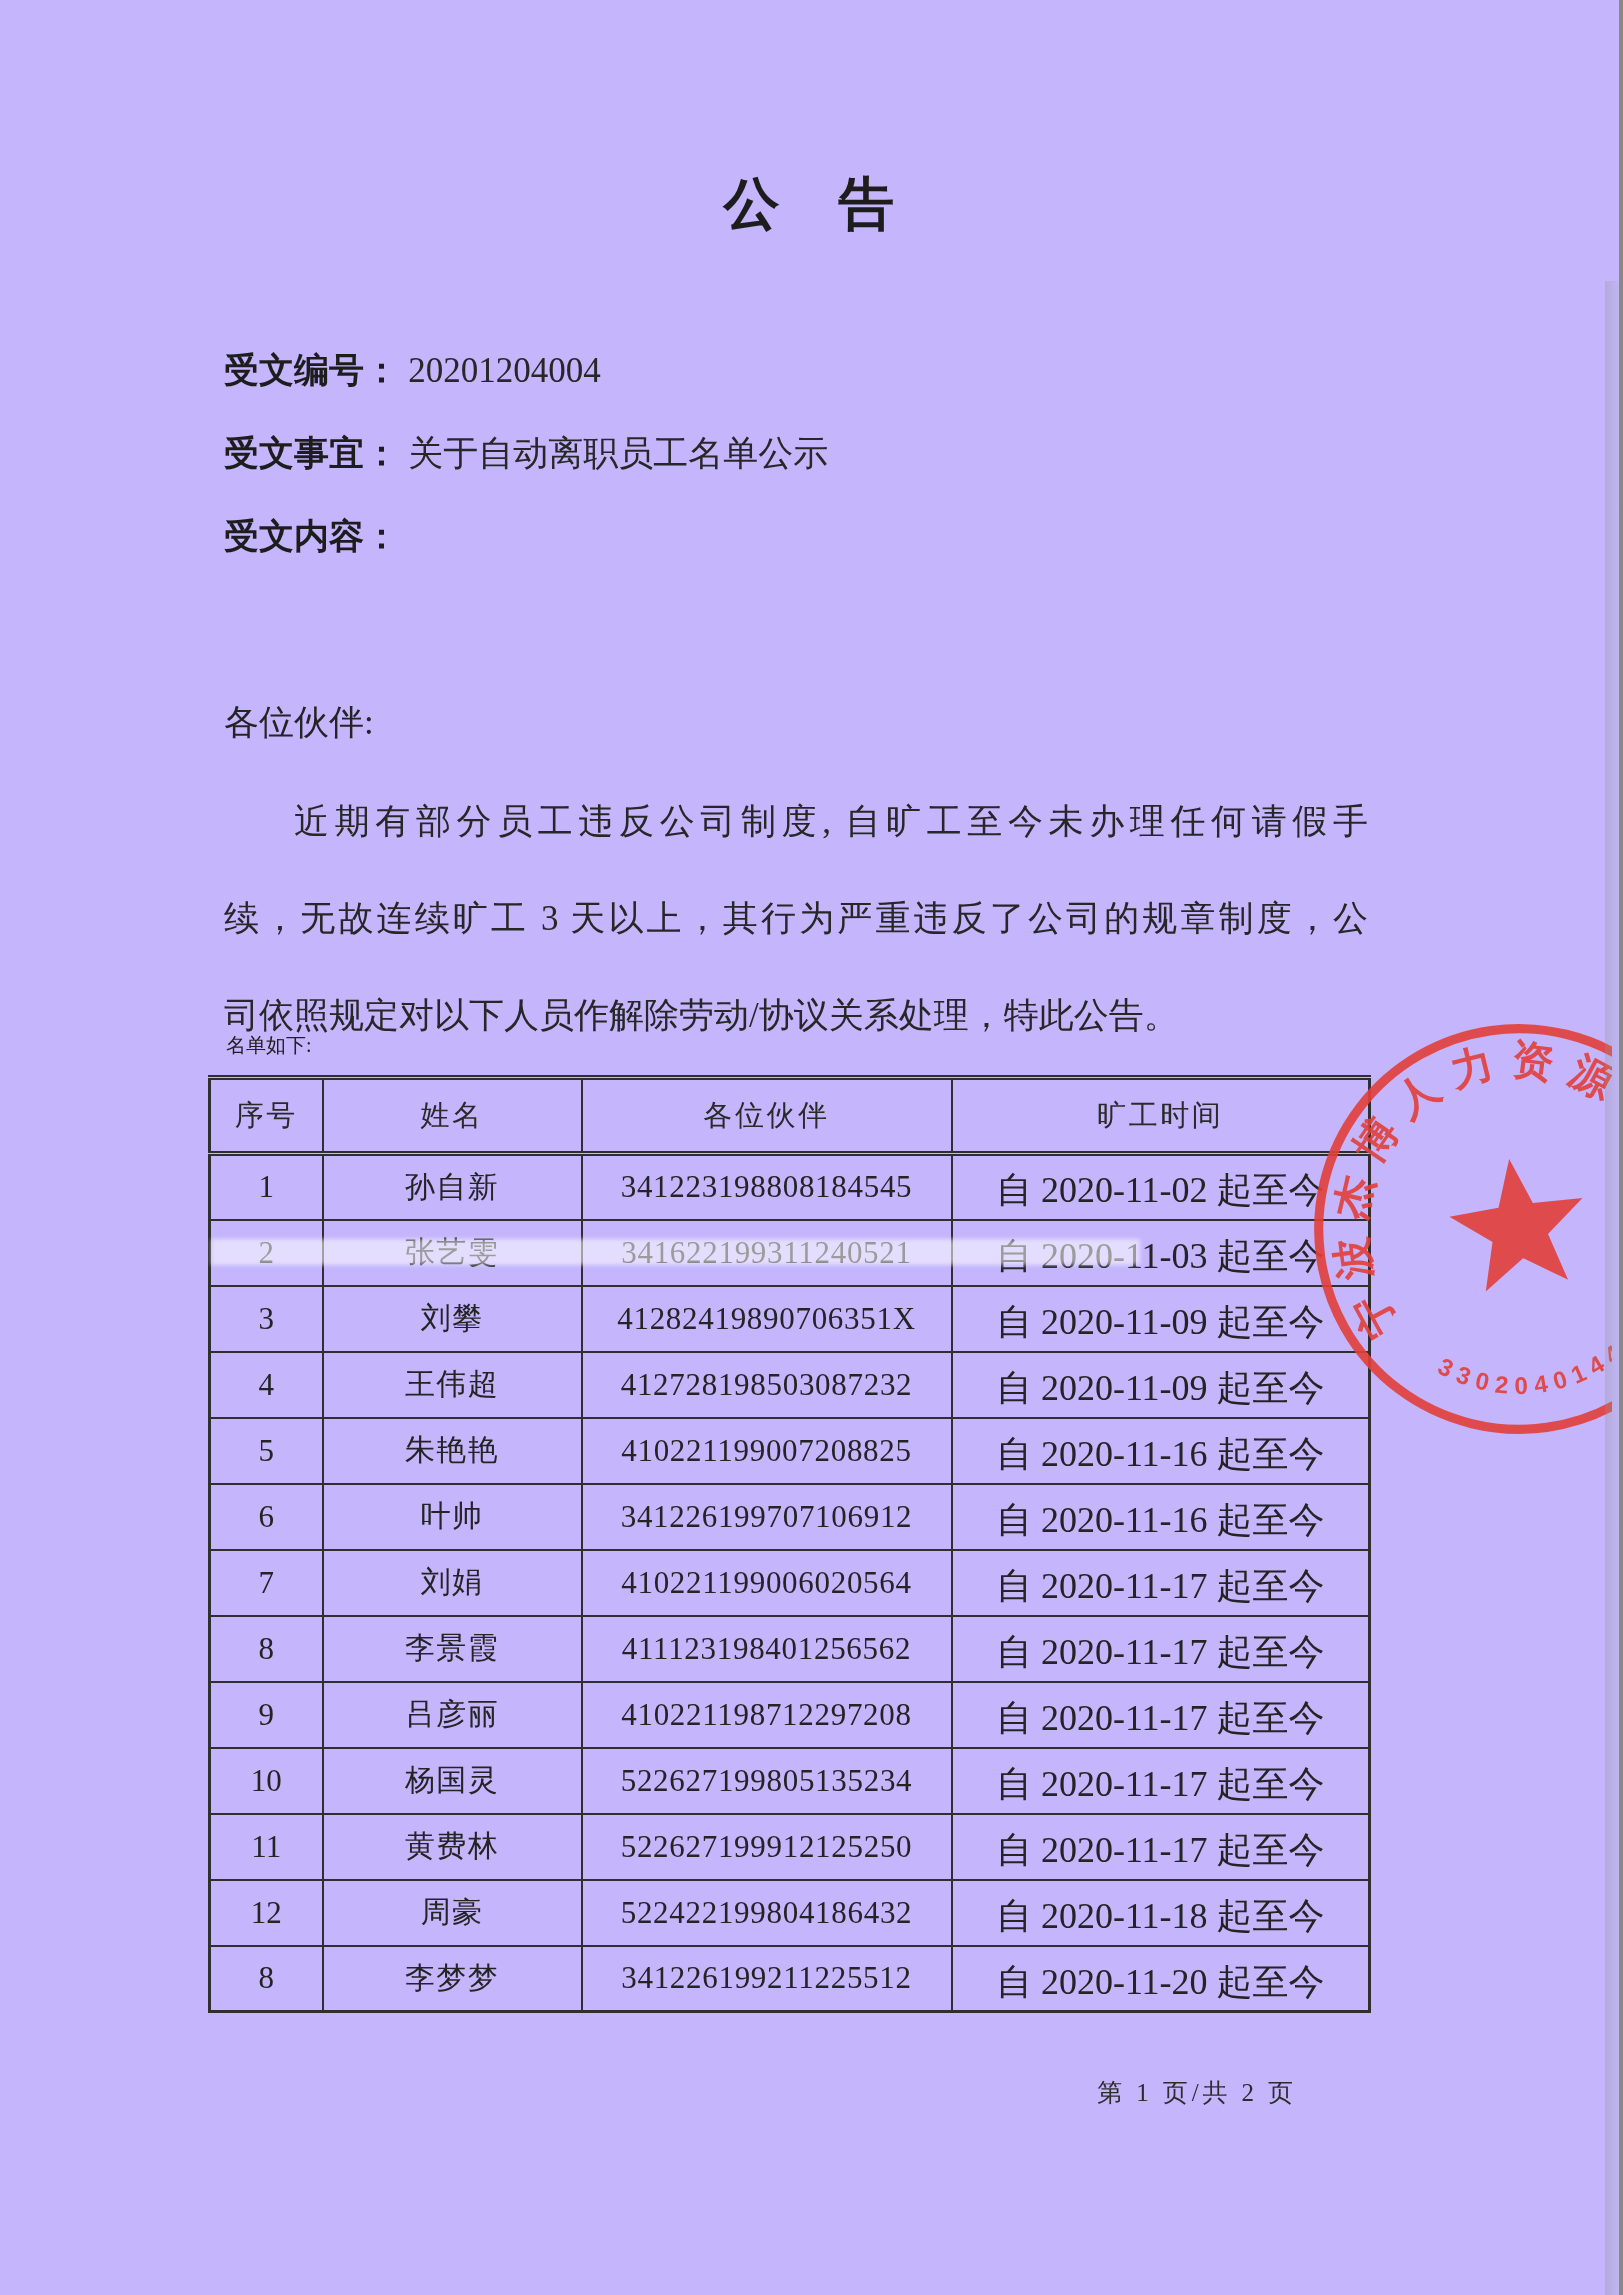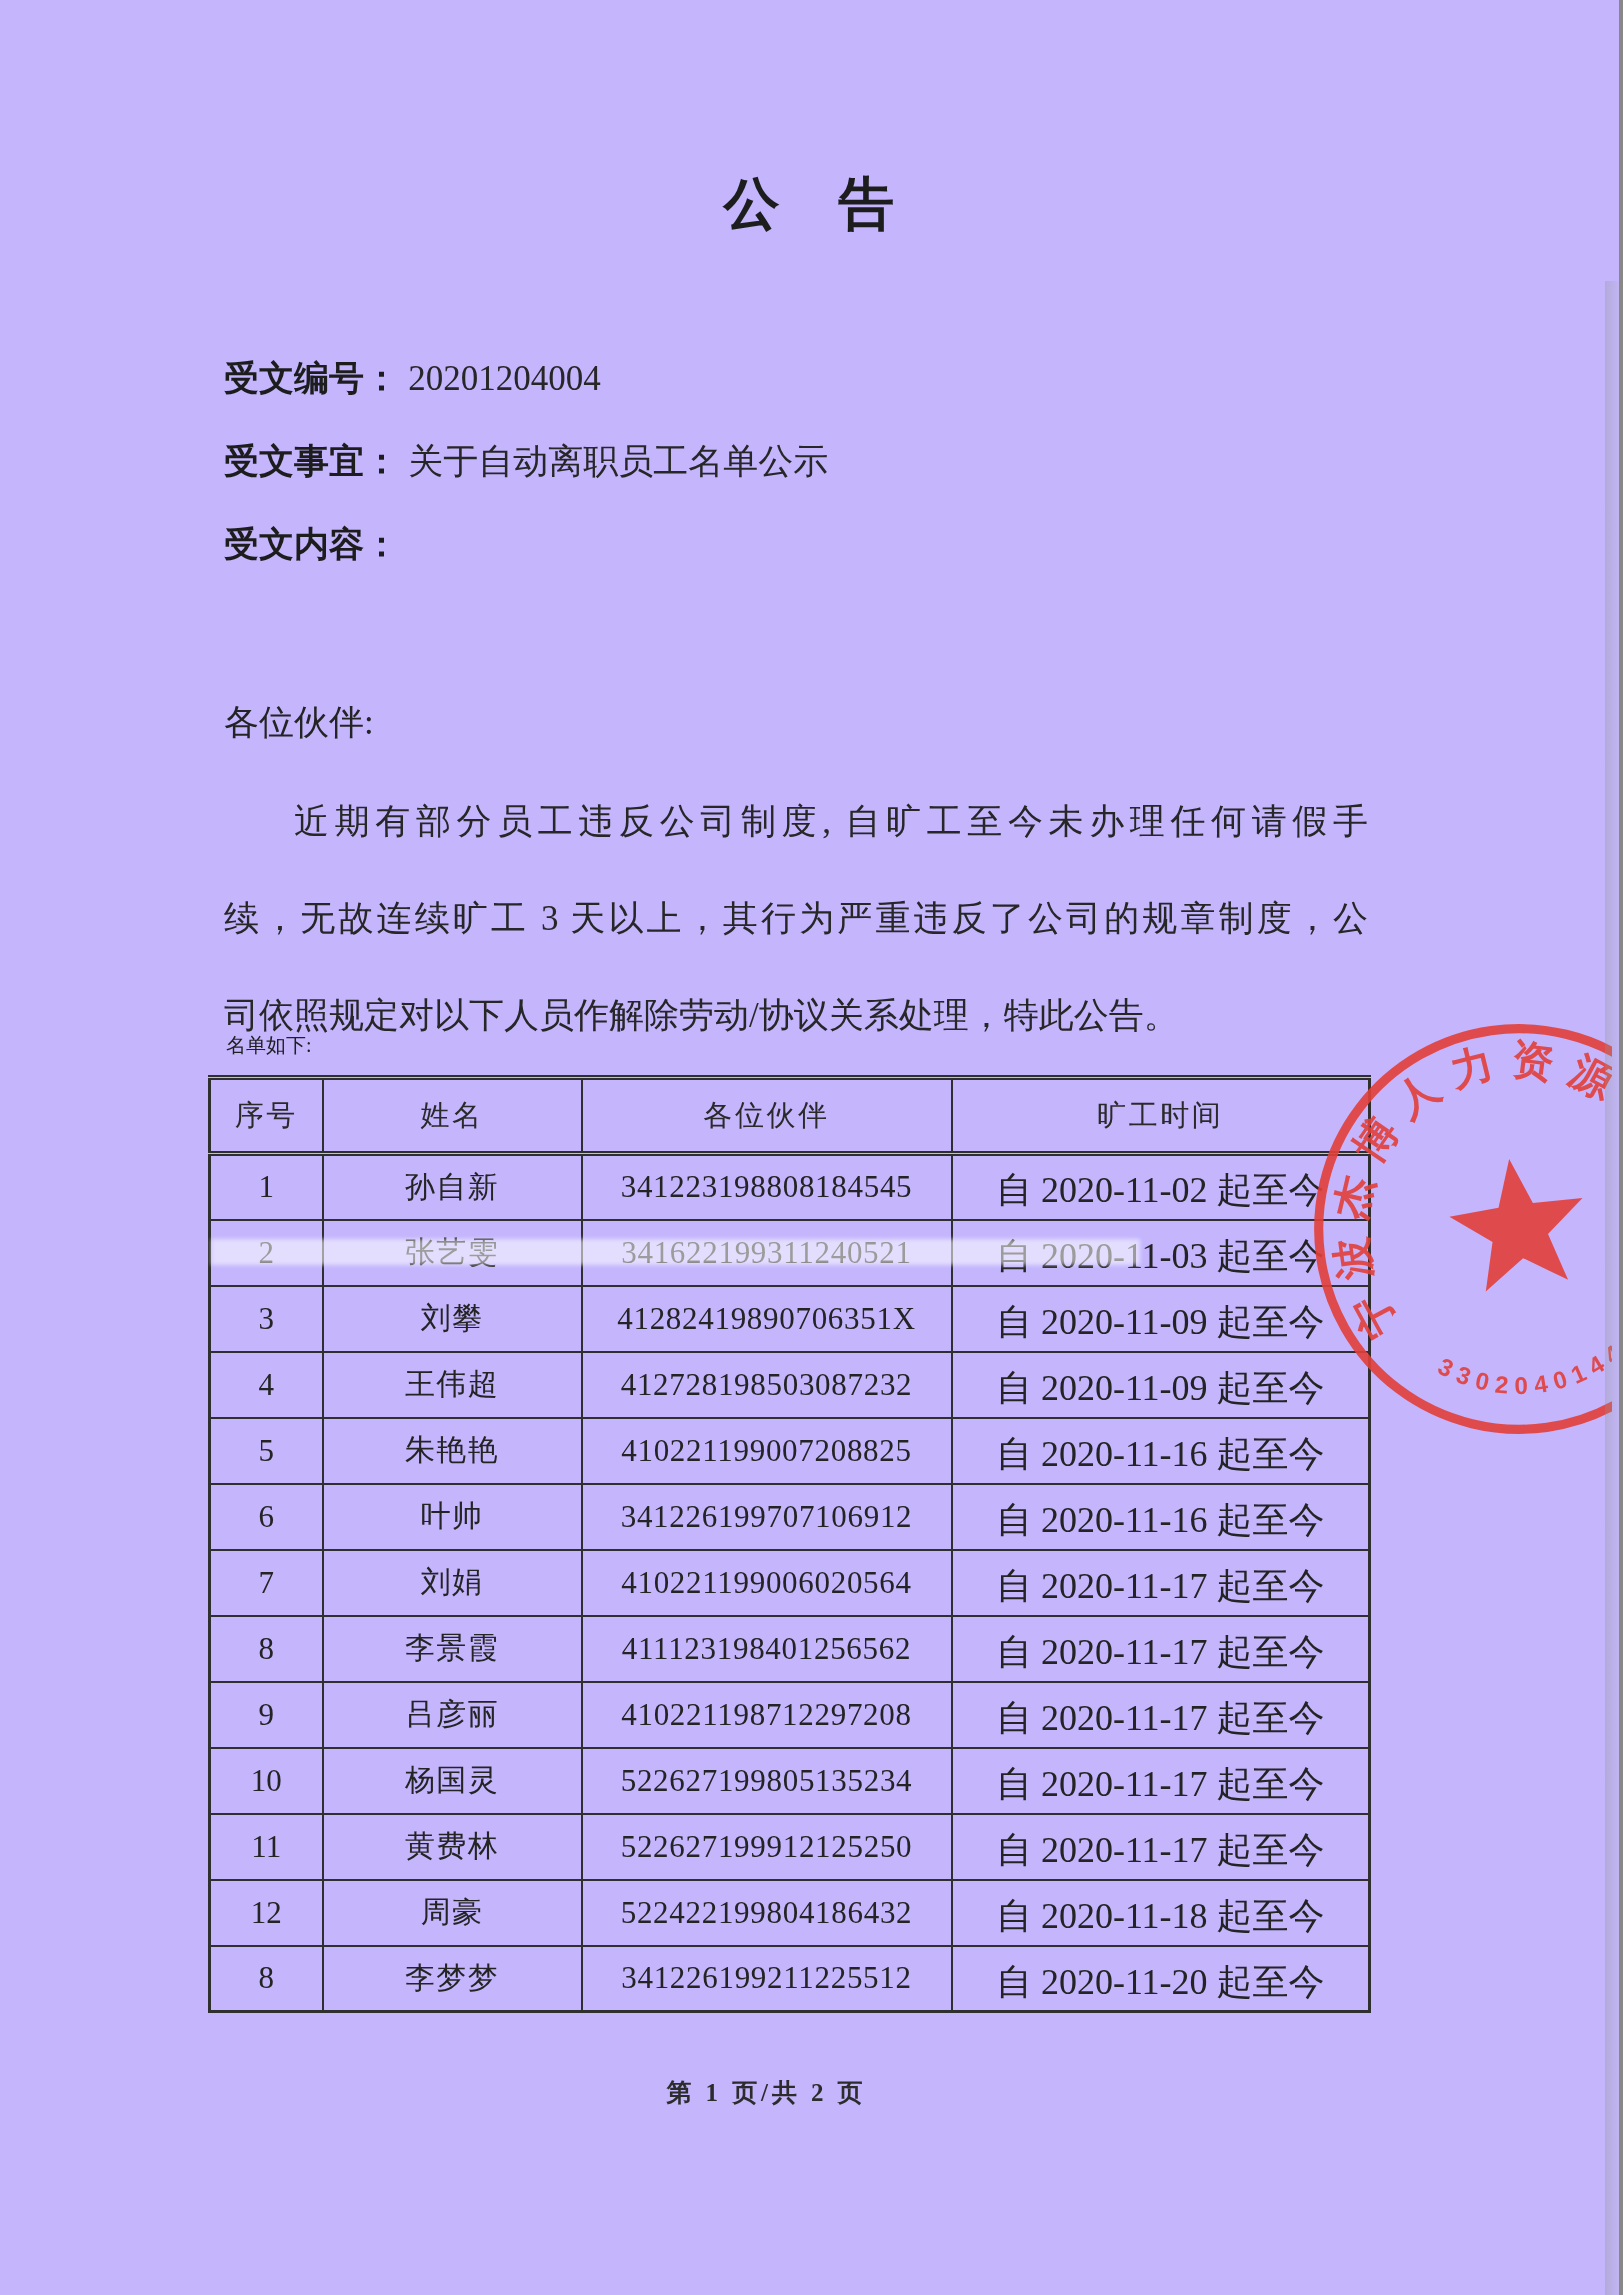--- a/index.html
+++ b/index.html
@@ -7,21 +7,21 @@
     position:relative; width:1619px; height:2295px;
     background:#c4b5fd; overflow:hidden;
     font-family:"Liberation Serif","DejaVu Serif",serif;
     color:#242424;
   }
   .doc-title {
     position:absolute; left:0; top:167px; width:100%;
     text-align:center; font-size:56px; font-weight:700;
     color:#1d1d1d; letter-spacing:1.3px;
   }
-  .fields { position:absolute; left:224px; top:355px; }
+  .fields { position:absolute; left:224px; top:347px; }
   .field-row { height:83px; font-size:35px; white-space:nowrap; }
   .field-label { font-weight:700; color:#1d1d1d; }
   .field-value { margin-left:9.2px; color:#272727; }
   .salutation { position:absolute; left:224px; top:699px; font-size:35px; }
   .paragraph { position:absolute; left:224px; top:801px; width:1144px;
     font-size:35px; color:#272727; }
   .para-line { height:97px; line-height:120%; }
   .para-line.justify { text-align:justify; text-align-last:justify; }
   .para-line.indent { text-indent:2em; }
   .list-intro { position:absolute; left:226px; top:1032px; font-size:20px; color:#202020; }
@@ -36,22 +36,22 @@
     height:69px; font-size:29px; font-weight:400; color:#2a2a2a;
     border-bottom:5.9px double #2f2f2f; letter-spacing:2.6px;
   }
   .roster tbody tr { height:66px; }
   .roster td.c-idx  { font-size:31px; vertical-align:middle; }
   .roster td.c-name { font-size:30px; vertical-align:middle; letter-spacing:1.3px; }
   .roster td.c-id   { font-size:31px; vertical-align:middle; letter-spacing:0.7px; }
   .roster td.c-date { font-size:36px; vertical-align:bottom; padding-bottom:3.3px; }
 
   .page-footer {
-    position:absolute; left:223px; top:2076px; width:1087px;
-    text-align:center; font-size:25px; color:#2c2c2c; letter-spacing:3.9px;font-weight:bold;
+    position:absolute; left:210px; top:2076px; width:1087px;
+    text-align:right; font-size:25px; color:#2c2c2c; letter-spacing:3.9px;
   }
 
   .seal-wrap {
     position:absolute; left:1303px; top:1013px; width:309px; height:435px;
     overflow:hidden; pointer-events:none;
   }
   .seal-wrap svg { opacity:0.9; }
 
   .scan-fade {
     position:absolute; left:211px; top:1239px; width:929px; height:26px;

